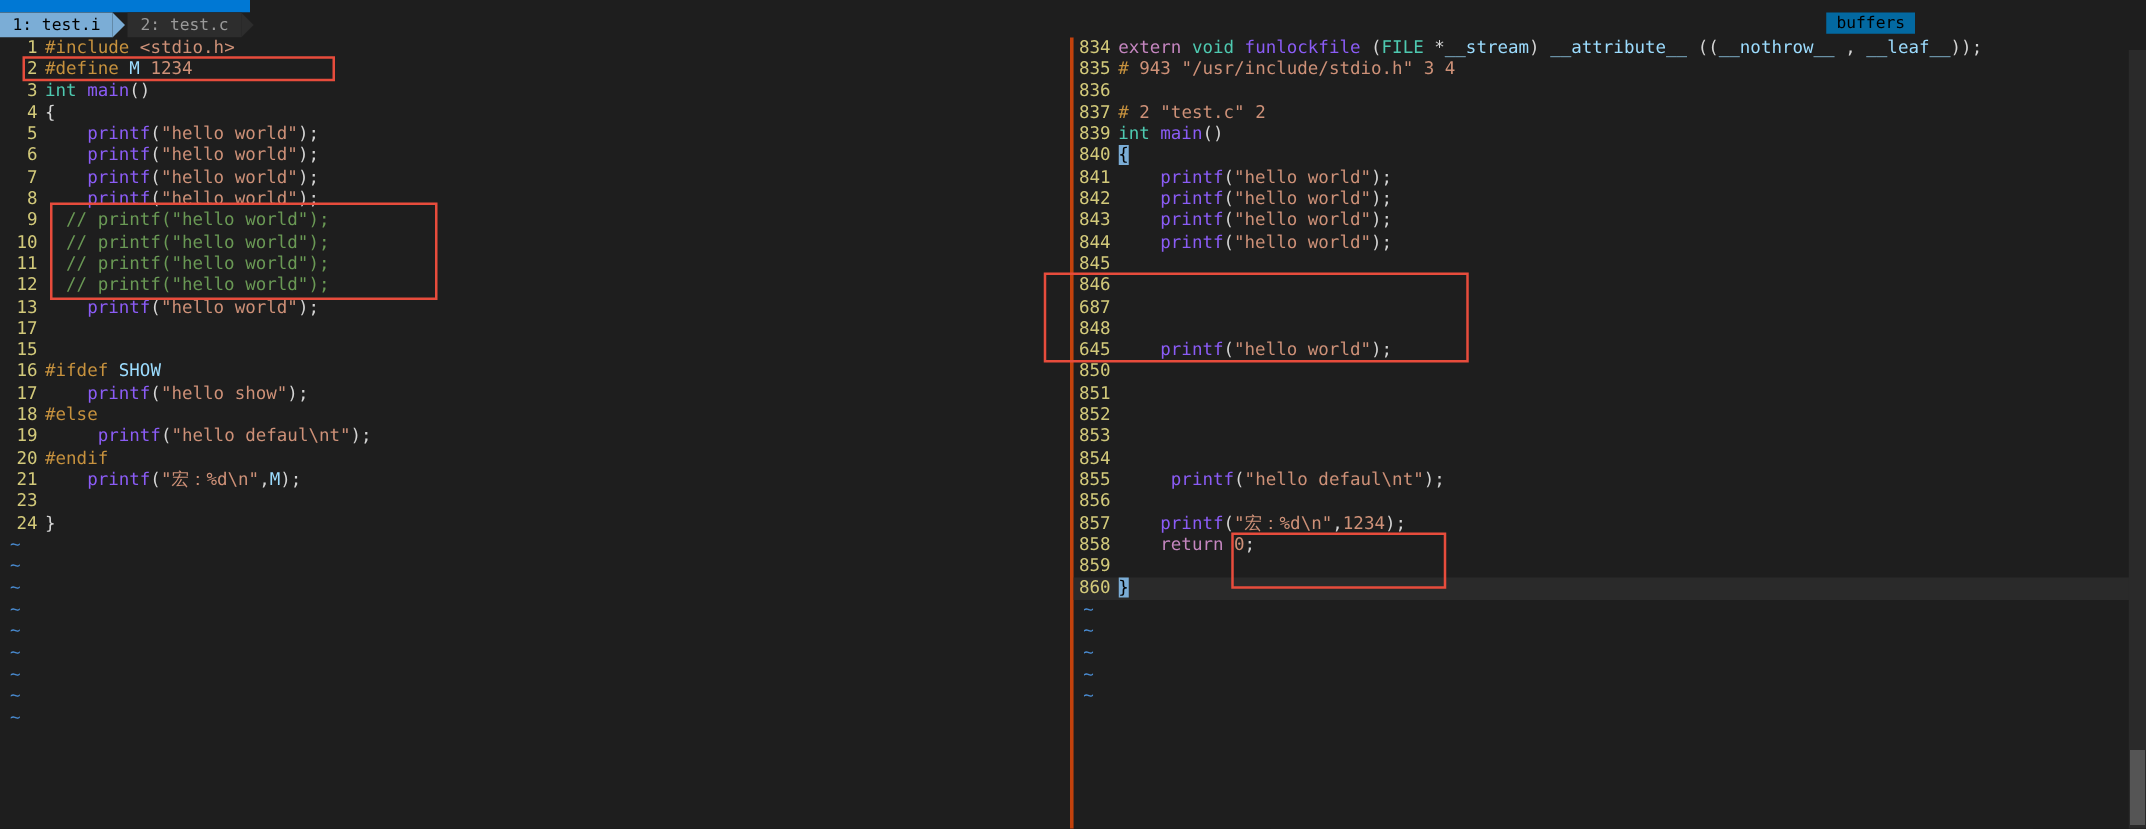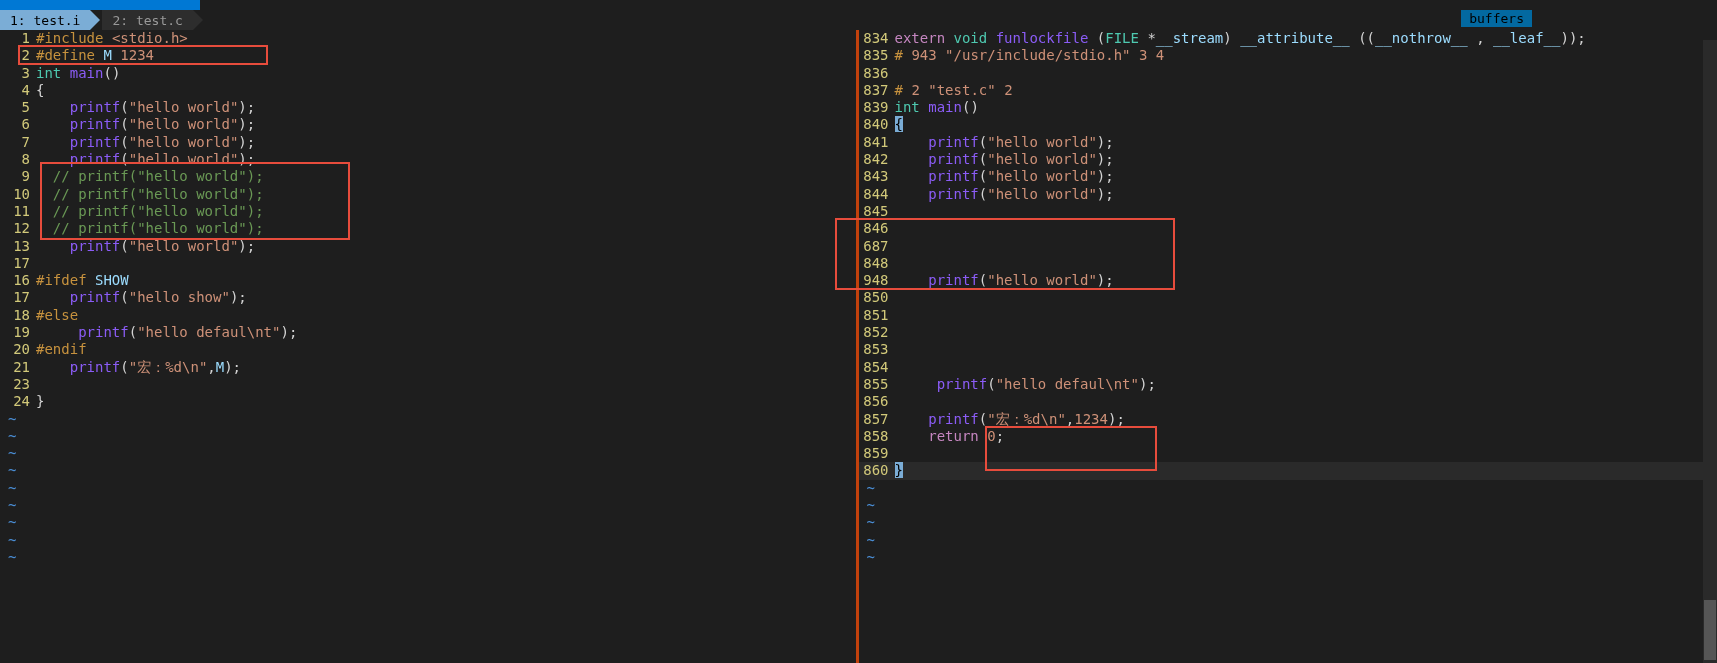--- a/index.html
+++ b/index.html
@@ -166,20 +166,21 @@
       <div class="line"><span class="gutter gutL">5</span><span class="code"><span class="op">    </span><span class="fn">printf</span><span class="op">(</span><span class="str">"hello world"</span><span class="op">);</span></span></div>
       <div class="line"><span class="gutter gutL">6</span><span class="code"><span class="op">    </span><span class="fn">printf</span><span class="op">(</span><span class="str">"hello world"</span><span class="op">);</span></span></div>
       <div class="line"><span class="gutter gutL">7</span><span class="code"><span class="op">    </span><span class="fn">printf</span><span class="op">(</span><span class="str">"hello world"</span><span class="op">);</span></span></div>
       <div class="line"><span class="gutter gutL">8</span><span class="code"><span class="op">    </span><span class="fn">printf</span><span class="op">(</span><span class="str">"hello world"</span><span class="op">);</span></span></div>
       <div class="line"><span class="gutter gutL">9</span><span class="code"><span class="op">  </span><span class="cmt">// printf("hello world");</span></span></div>
       <div class="line"><span class="gutter gutL">10</span><span class="code"><span class="op">  </span><span class="cmt">// printf("hello world");</span></span></div>
       <div class="line"><span class="gutter gutL">11</span><span class="code"><span class="op">  </span><span class="cmt">// printf("hello world");</span></span></div>
       <div class="line"><span class="gutter gutL">12</span><span class="code"><span class="op">  </span><span class="cmt">// printf("hello world");</span></span></div>
       <div class="line"><span class="gutter gutL">13</span><span class="code"><span class="op">    </span><span class="fn">printf</span><span class="op">(</span><span class="str">"hello world"</span><span class="op">);</span></span></div>
       <div class="line"><span class="gutter gutL">17</span><span class="code"></span></div>
+      <div class="line"><span class="gutter gutL">15</span><span class="code"></span></div>
       <div class="line"><span class="gutter gutL">16</span><span class="code"><span class="dir">#ifdef</span><span class="op"> </span><span class="id">SHOW</span></span></div>
       <div class="line"><span class="gutter gutL">17</span><span class="code"><span class="op">    </span><span class="fn">printf</span><span class="op">(</span><span class="str">"hello show"</span><span class="op">);</span></span></div>
       <div class="line"><span class="gutter gutL">18</span><span class="code"><span class="dir">#else</span></span></div>
       <div class="line"><span class="gutter gutL">19</span><span class="code"><span class="op">     </span><span class="fn">printf</span><span class="op">(</span><span class="str">"hello defaul\nt"</span><span class="op">);</span></span></div>
       <div class="line"><span class="gutter gutL">20</span><span class="code"><span class="dir">#endif</span></span></div>
       <div class="line"><span class="gutter gutL">21</span><span class="code"><span class="op">    </span><span class="fn">printf</span><span class="op">(</span><span class="str">"宏：%d\n"</span><span class="op">,</span><span class="id">M</span><span class="op">);</span></span></div>
       <div class="line"><span class="gutter gutL">23</span><span class="code"></span></div>
       <div class="line"><span class="gutter gutL">24</span><span class="code"><span class="brc">}</span></span></div>
       <div class="line"><span class="tilde">~</span></div>
       <div class="line"><span class="tilde">~</span></div>
@@ -199,21 +200,21 @@
       <div class="line"><span class="gutter">839</span><span class="code"><span class="type">int</span><span class="op"> </span><span class="fn">main</span><span class="op">()</span></span></div>
       <div class="line"><span class="gutter">840</span><span class="code"><span class="hlbrace">{</span></span></div>
       <div class="line"><span class="gutter">841</span><span class="code"><span class="op">    </span><span class="fn">printf</span><span class="op">(</span><span class="str">"hello world"</span><span class="op">);</span></span></div>
       <div class="line"><span class="gutter">842</span><span class="code"><span class="op">    </span><span class="fn">printf</span><span class="op">(</span><span class="str">"hello world"</span><span class="op">);</span></span></div>
       <div class="line"><span class="gutter">843</span><span class="code"><span class="op">    </span><span class="fn">printf</span><span class="op">(</span><span class="str">"hello world"</span><span class="op">);</span></span></div>
       <div class="line"><span class="gutter">844</span><span class="code"><span class="op">    </span><span class="fn">printf</span><span class="op">(</span><span class="str">"hello world"</span><span class="op">);</span></span></div>
       <div class="line"><span class="gutter">845</span><span class="code"></span></div>
       <div class="line"><span class="gutter">846</span><span class="code"></span></div>
       <div class="line"><span class="gutter">687</span><span class="code"></span></div>
       <div class="line"><span class="gutter">848</span><span class="code"></span></div>
-      <div class="line"><span class="gutter">948</span><span class="code"><span class="op">    </span><span class="fn">printf</span><span class="op">(</span><span class="str">"hello world"</span><span class="op">);</span></span></div>
+      <div class="line"><span class="gutter">645</span><span class="code"><span class="op">    </span><span class="fn">printf</span><span class="op">(</span><span class="str">"hello world"</span><span class="op">);</span></span></div>
       <div class="line"><span class="gutter">850</span><span class="code"></span></div>
       <div class="line"><span class="gutter">851</span><span class="code"></span></div>
       <div class="line"><span class="gutter">852</span><span class="code"></span></div>
       <div class="line"><span class="gutter">853</span><span class="code"></span></div>
       <div class="line"><span class="gutter">854</span><span class="code"></span></div>
       <div class="line"><span class="gutter">855</span><span class="code"><span class="op">     </span><span class="fn">printf</span><span class="op">(</span><span class="str">"hello defaul\nt"</span><span class="op">);</span></span></div>
       <div class="line"><span class="gutter">856</span><span class="code"></span></div>
       <div class="line"><span class="gutter">857</span><span class="code"><span class="op">    </span><span class="fn">printf</span><span class="op">(</span><span class="str">"宏：%d\n"</span><span class="op">,</span><span class="num">1234</span><span class="op">);</span></span></div>
       <div class="line"><span class="gutter">858</span><span class="code"><span class="op">    </span><span class="kw">return</span><span class="op"> </span><span class="num">0</span><span class="op">;</span></span></div>
       <div class="line"><span class="gutter">859</span><span class="code"></span></div>

